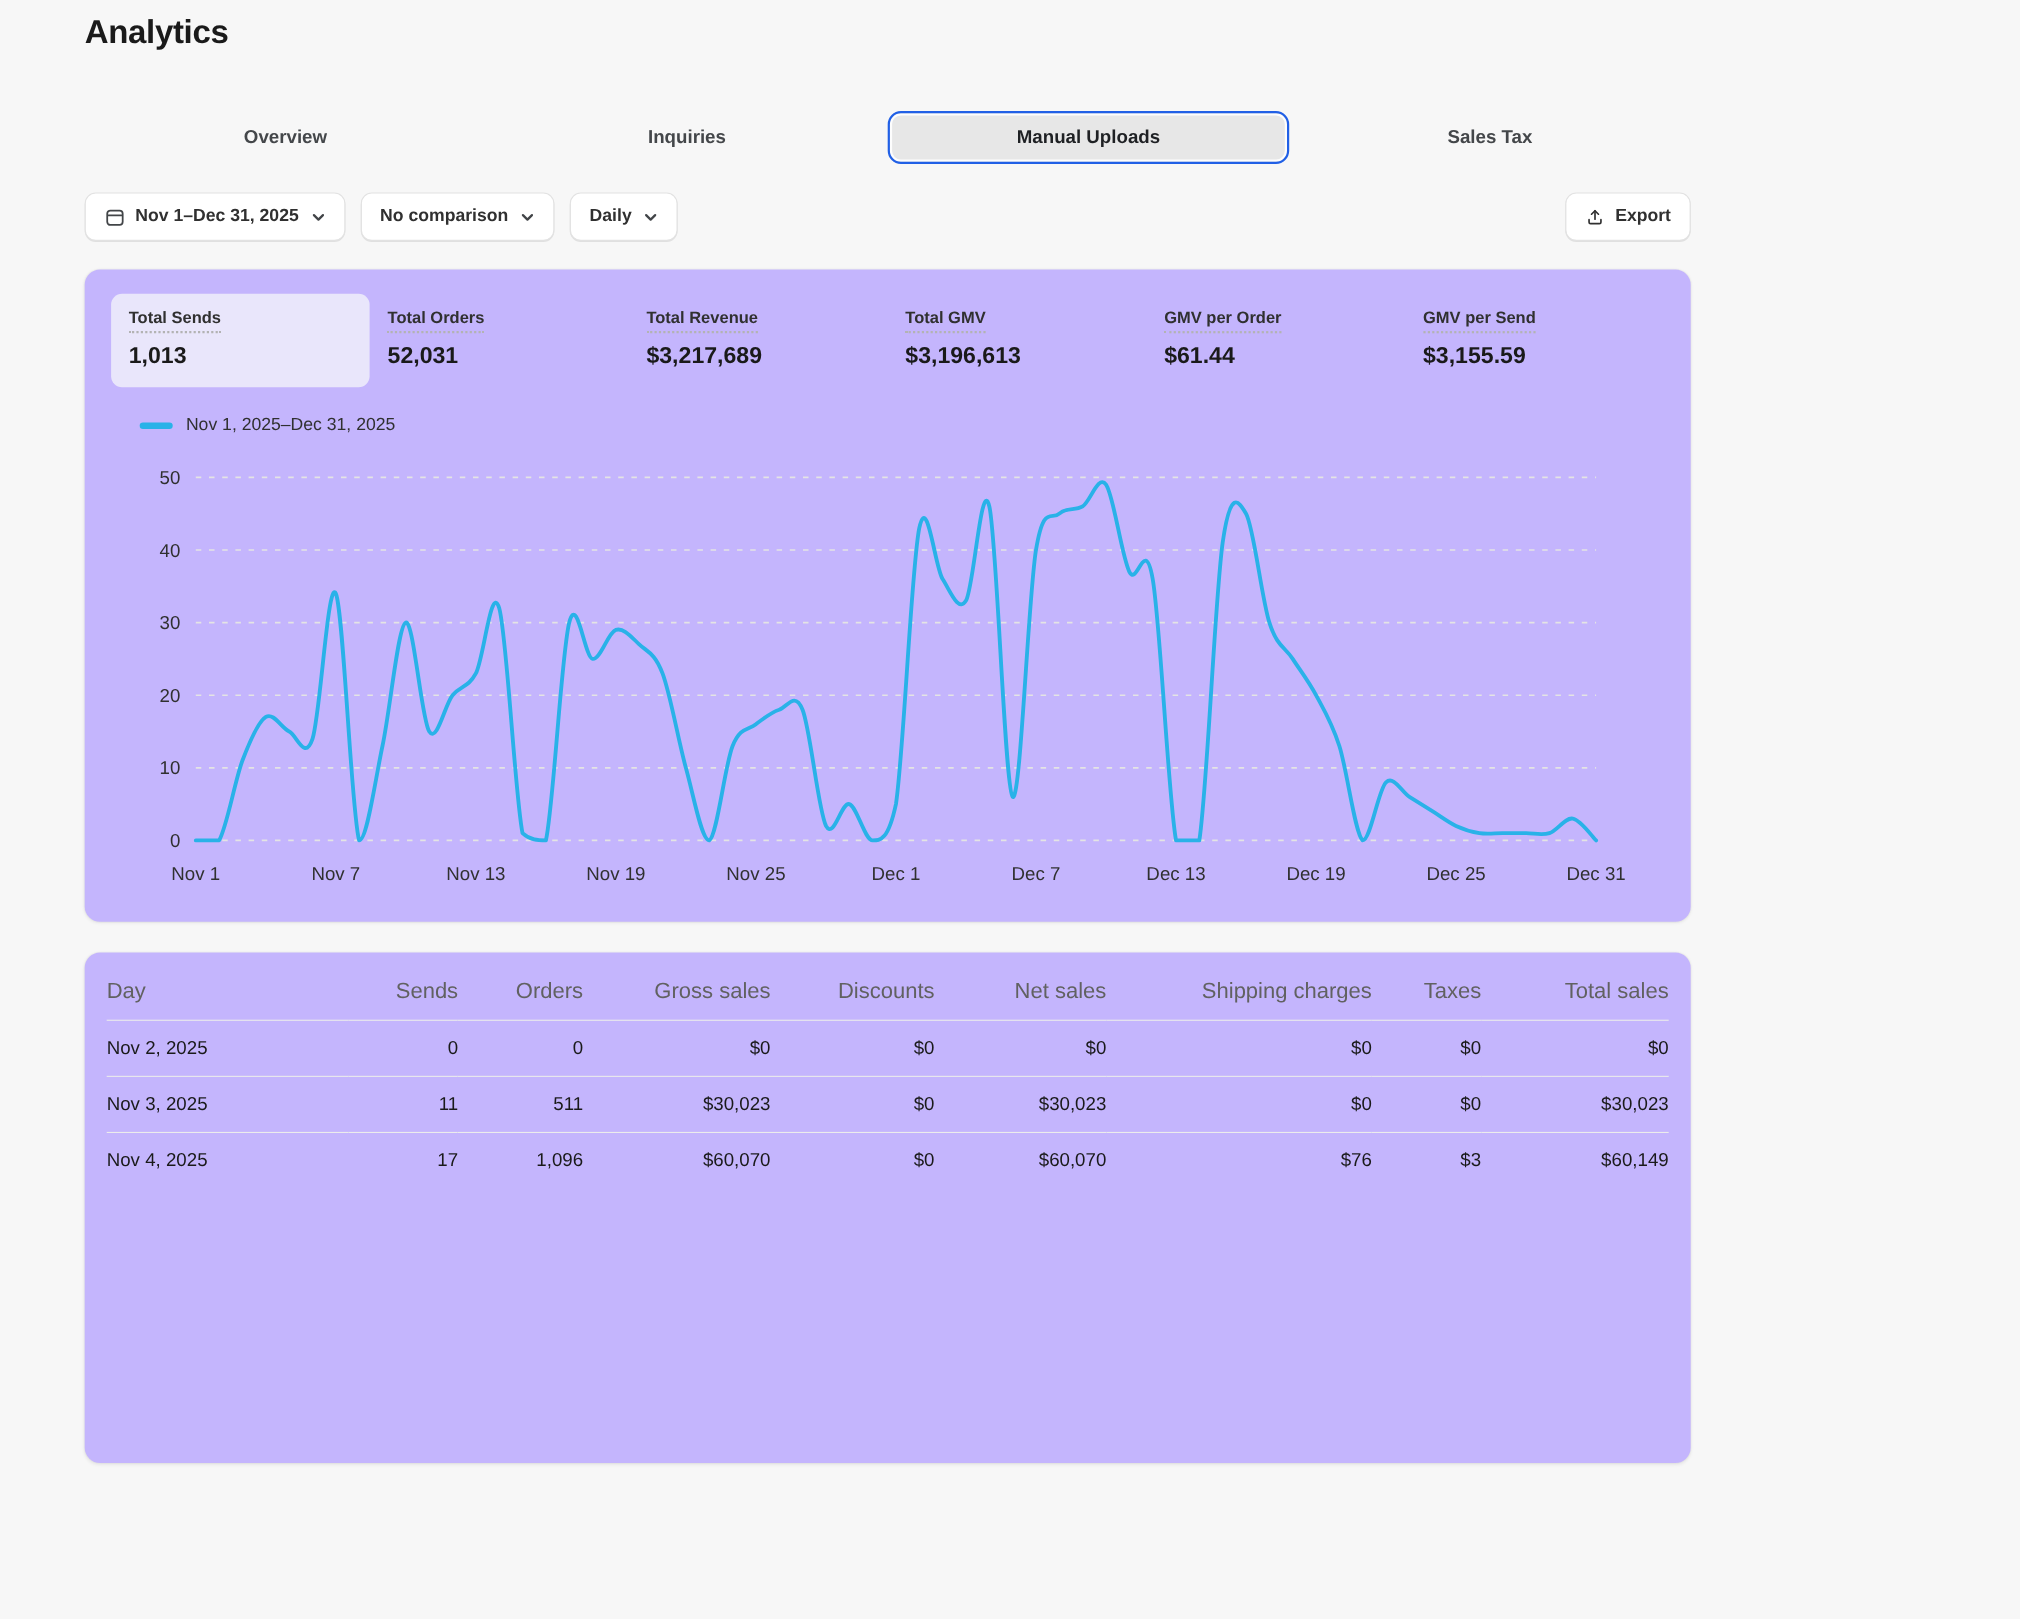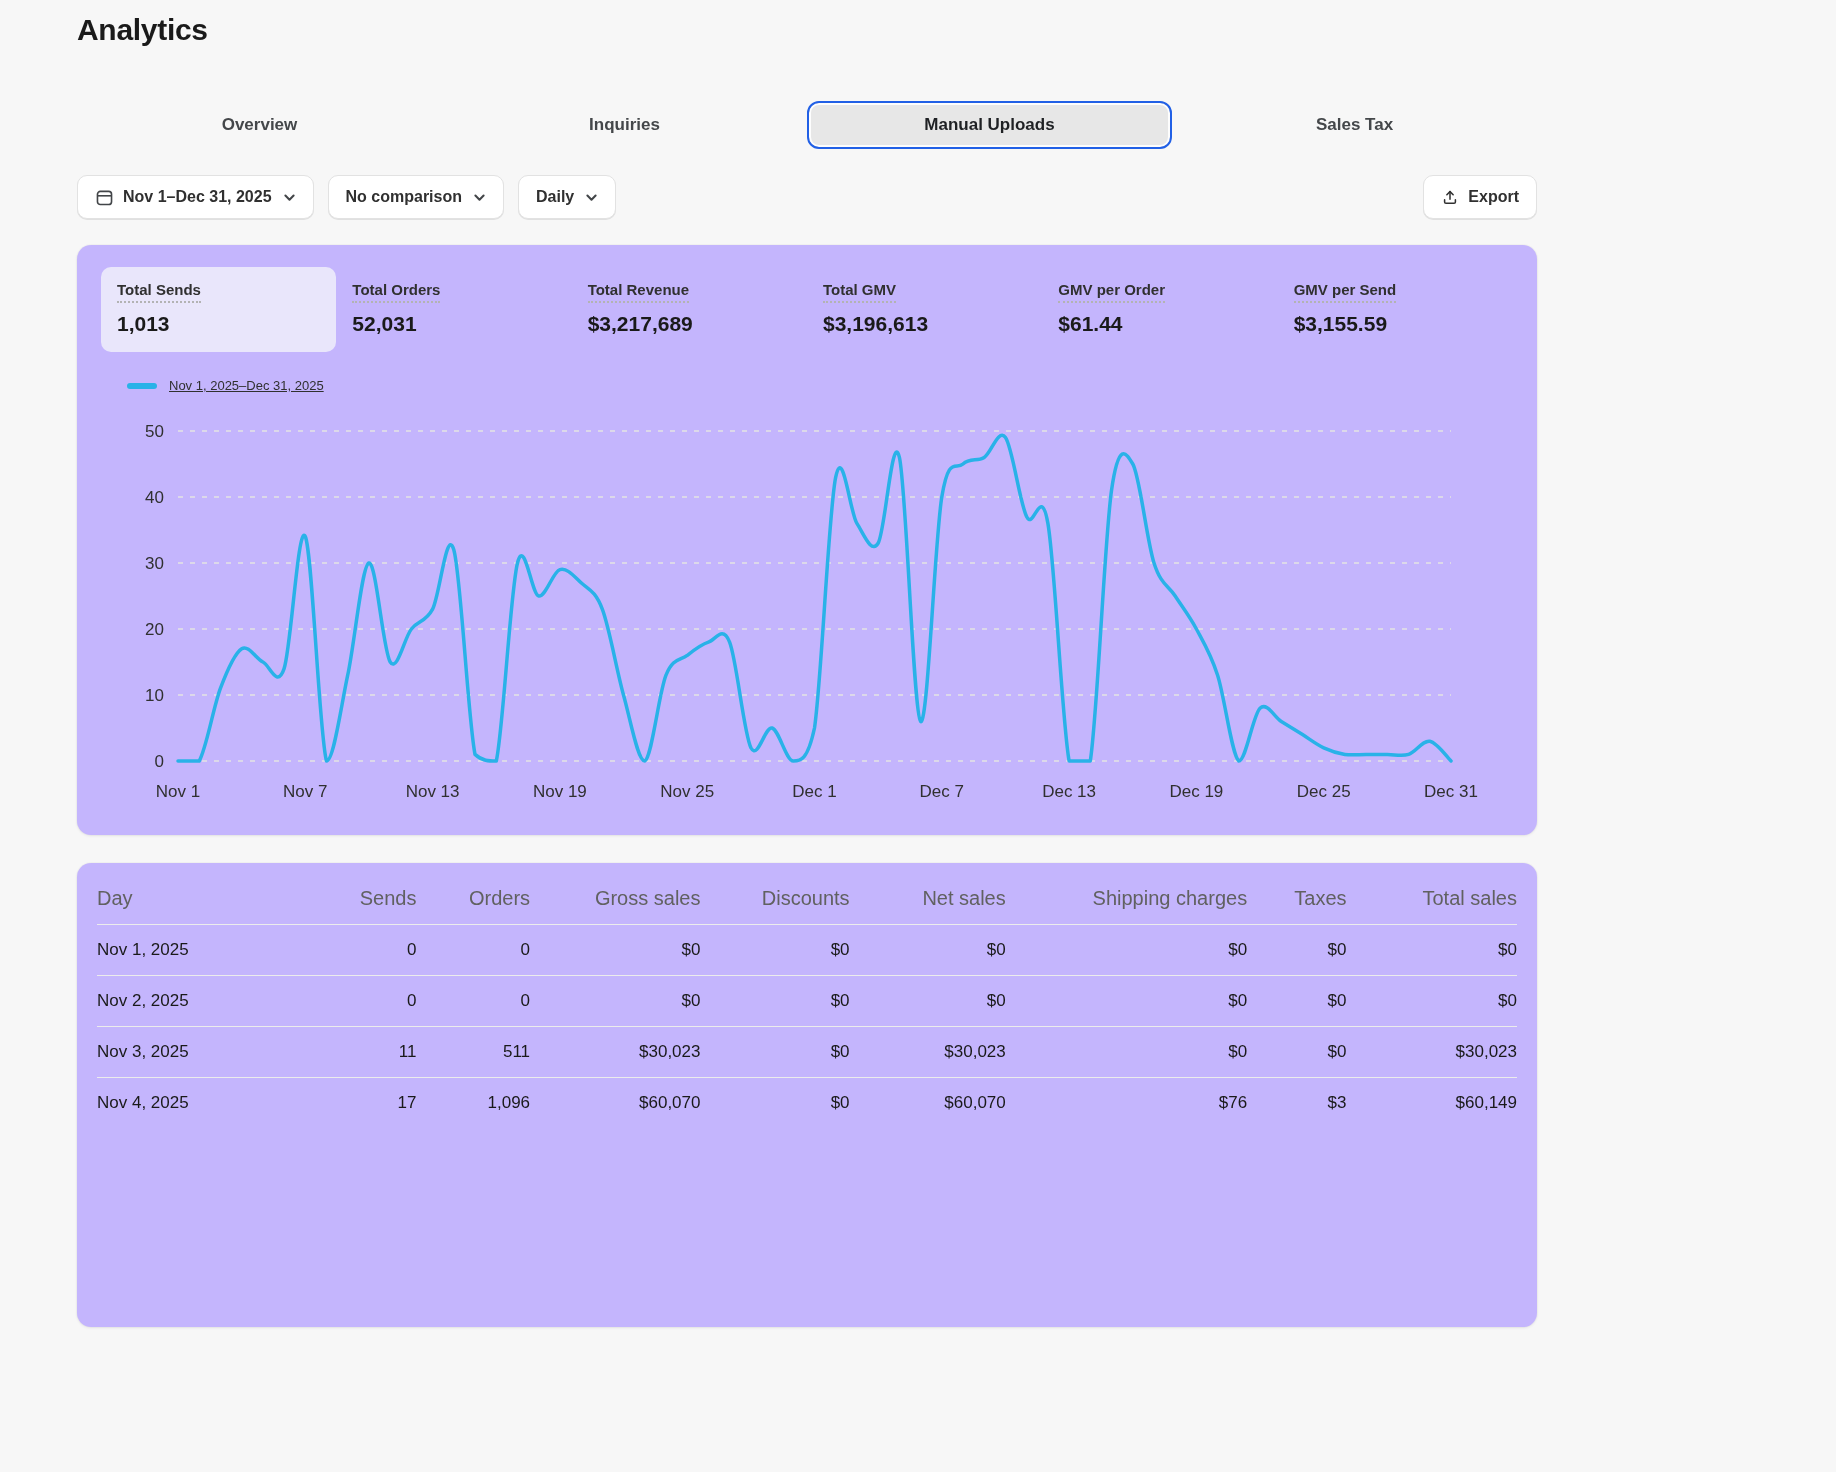--- a/index.html
+++ b/index.html
@@ -48,21 +48,21 @@
   .metric { flex:1; padding:14px 16px 16px; border-radius:10px; cursor:pointer; }
   .metric.selected { background:#e9e6fb; }
   .metric-label {
     display:inline-block; font-size:15px; font-weight:600; color:#303030;
     border-bottom:2px dotted #b3b3b3; padding-bottom:3px;
   }
   .metric-value { margin-top:9px; font-size:21px; font-weight:700; color:#1a1a1a; }
 
   .legend { display:flex; align-items:center; gap:12px; margin:26px 0 0 26px; }
   .legend-swatch { width:30px; height:6px; border-radius:3px; background:#29b2e8; }
-  .legend-label { font-size:13px; color:#303030;text-decoration:underline; }
+  .legend-label { font-size:16px; color:#303030; }
 
   #sends-chart { display:block; margin-top:14px; }
   #sends-chart text { font-family:"Liberation Sans", sans-serif; font-size:17px; fill:#303030; }
 
   
   .table-card { margin-top:28px; padding:6px 20px 0; height:464px; overflow:hidden; border-radius:14px; }
   table { width:100%; border-collapse:collapse; table-layout:fixed; }
   th {
     font-size:20px; font-weight:400; color:#616161; text-align:right;
     padding:18px 0 14px;
@@ -217,31 +217,20 @@
           <th>Gross sales</th>
           <th>Discounts</th>
           <th>Net sales</th>
           <th>Shipping charges</th>
           <th>Taxes</th>
           <th>Total sales</th>
         </tr>
       </thead>
       <tbody>
         <tr>
-          <td class="day">Nov 1, 2025</td>
-          <td>0</td>
-          <td>0</td>
-          <td>$0</td>
-          <td>$0</td>
-          <td>$0</td>
-          <td>$0</td>
-          <td>$0</td>
-          <td>$0</td>
-        </tr>
-        <tr>
           <td class="day">Nov 2, 2025</td>
           <td>0</td>
           <td>0</td>
           <td>$0</td>
           <td>$0</td>
           <td>$0</td>
           <td>$0</td>
           <td>$0</td>
           <td>$0</td>
         </tr>

